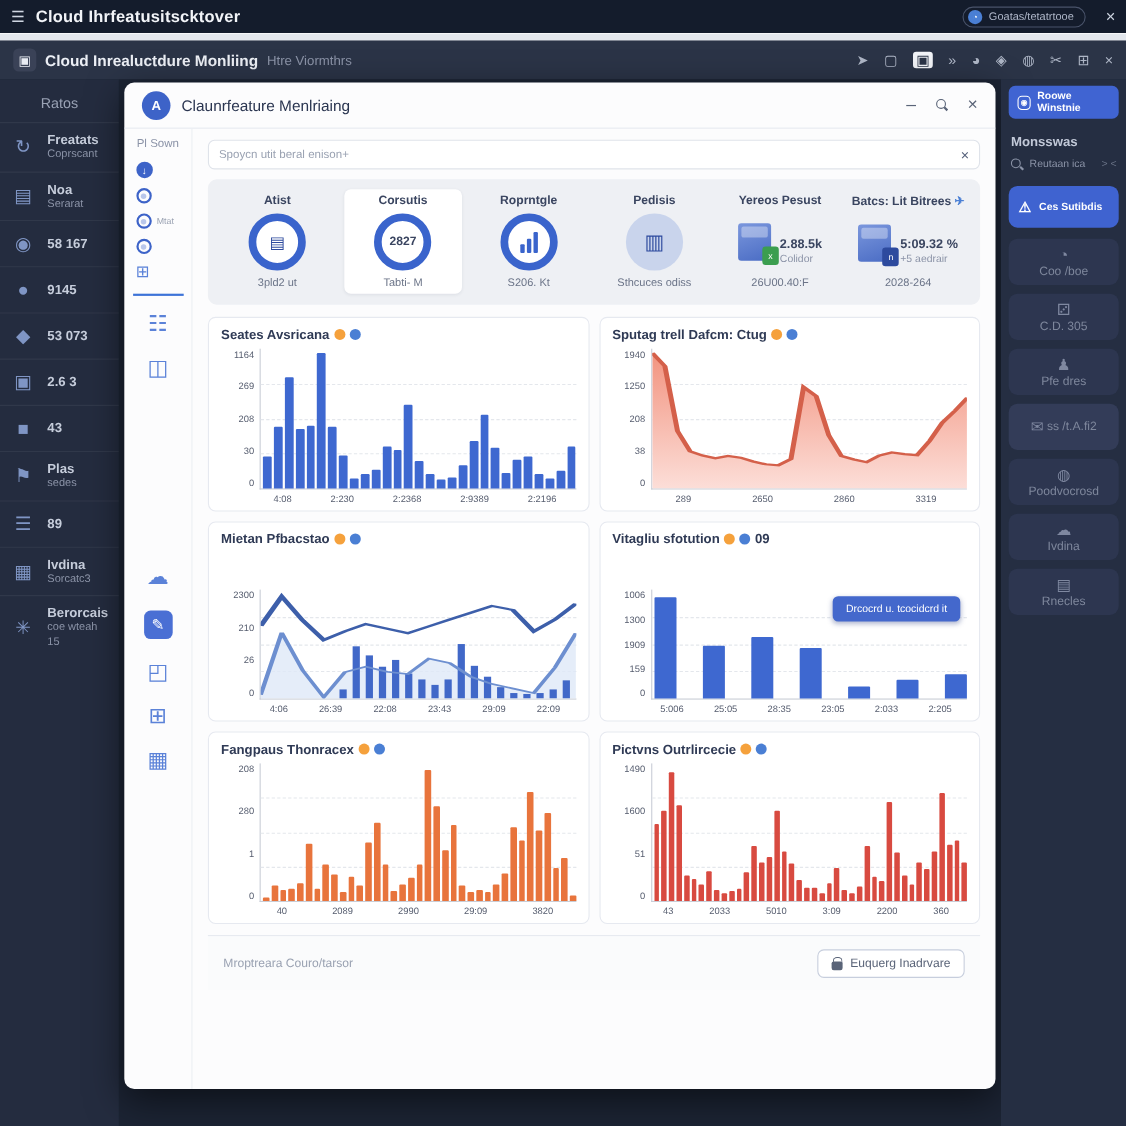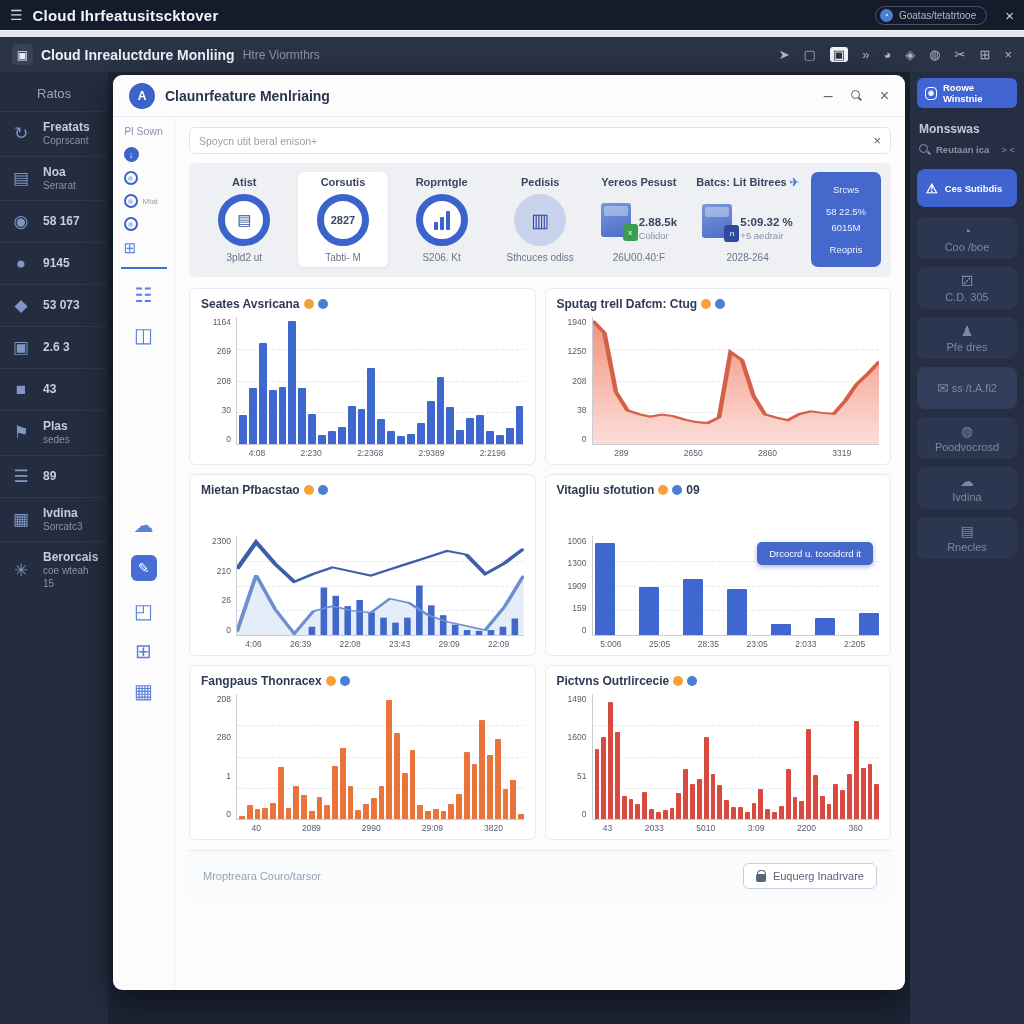--- a/index.html
+++ b/index.html
@@ -38,21 +38,21 @@
   .lsb-txt { font-size:10px; color:#8b93a7; line-height:1.25; }
   .lsb-txt b { display:block; color:#c6cddb; font-size:12px; font-weight:bold; }
 
   
   .rsb { position:absolute; right:0; top:0; width:114px; height:100%; background:#252e42; padding:6px 7px; }
   .rsb-btn { display:flex; align-items:center; gap:6px; background:#4064d2; border-radius:6px; height:30px;
     padding:0 8px; color:#fff; font-size:9.5px; font-weight:bold; }
   .rsb-btn .rec { width:13px; height:13px; border:1.5px solid #fff; border-radius:4px; display:inline-flex;
     align-items:center; justify-content:center; font-size:7px; }
   .rsb-head { color:#c2c9d8; font-size:12px; font-weight:bold; margin:14px 2px 8px; }
-  .rsb-search { display:flex; align-items:center; gap:6px; color:#8b93a7; font-size:9.5px; margin:0 2px 14px;font-weight:bold; }
+  .rsb-search { display:flex; align-items:center; gap:6px; color:#8b93a7; font-size:9.5px; margin:0 2px 14px; }
   .rsb-search .hint { margin-left:auto; color:#6b7488; }
   .rsb-active { display:flex; align-items:center; gap:7px; background:#3f63d0; border-radius:8px; height:38px;
     padding:0 9px; color:#fff; font-size:9.5px; font-weight:bold; margin-bottom:10px; }
   .rsb-active .warn { font-size:13px; }
   .rsb-card { background:#2d3650; border-radius:8px; min-height:42px; margin-bottom:8px; display:flex;
     flex-direction:column; align-items:center; justify-content:center; gap:3px; padding:6px 4px; }
   .rsb-card .ic { color:#7f88a0; font-size:14px; line-height:1; }
   .rsb-card .lb { color:#7e879c; font-size:11px; }
   .rsb-card.rowed { flex-direction:row; background:#333c58; }
 
@@ -60,21 +60,21 @@
   .mag { position:relative; width:11px; height:11px; flex:none; display:inline-block; }
   .mag::before { content:""; position:absolute; left:0; top:0; width:7px; height:7px; border:1.5px solid currentColor; border-radius:50%; }
   .mag::after { content:""; position:absolute; left:7.5px; top:7.5px; width:4px; height:1.5px; background:currentColor; transform:rotate(45deg); }
 
   
   .dialog { position:absolute; left:113px; top:3px; width:792px; height:915px; background:#fcfcfd;
     border-radius:9px; box-shadow:0 10px 34px rgba(0,0,0,.55); display:flex; flex-direction:column; overflow:hidden; }
   .dlg-head { height:42px; display:flex; align-items:center; gap:10px; padding:0 16px; border-bottom:1px solid #e7eaf0; flex:none; }
   .dlg-logo { width:26px; height:26px; border-radius:50%; background:#3d63c8; color:#fff; font-size:12px; font-weight:bold;
     display:flex; align-items:center; justify-content:center; }
-  .dlg-title { font-size:14px; font-weight:bold; color:#2a3550; flex:1; }
+  .dlg-title { font-size:14px; font-weight:normal; color:#2a3550; flex:1; }
   .dlg-hicons { display:flex; align-items:center; gap:18px; color:#5a6478; }
   .dlg-hicons .g { font-size:16px; line-height:1; }
 
   .dlg-body { flex:1; display:flex; min-height:0; }
 
   
   .rail { width:62px; flex:none; border-right:1px solid #eceff4; padding-top:8px; display:flex; flex-direction:column; align-items:center; }
   .rail-label { font-size:10.5px; color:#8b93a7; margin-bottom:10px; }
   .rail-top { display:flex; flex-direction:column; gap:9px; align-items:flex-start; width:40px; }
   .rail-row { display:flex; align-items:center; gap:5px; }
@@ -359,28 +359,20 @@
                 <div class="cube">
                   <span class="cbadge" style="background: rgb(45, 74, 158);">n</span>
                 </div>
                 <div class="cube-txt">
                   <b>5:09.32 %</b>
                   <span>+5 aedrair</span>
                 </div>
               </div>
               <div class="sv">2028-264</div>
             </div>
-            <div class="bluepanel">
-            <span>Srcws</span>
-            <span class="bp-mid">
-              <span>58 22.5%</span><br>
-              <span>6015M</span>
-            </span>
-            <span>Reopris</span>
-          </div>
         </div>
 
         <div class="charts">
           <div class="chart-card">
               <div class="c-title">
                 <span>Seates Avsricana</span>
                 <span class="dot orange"></span>
                 <span class="dot blue"></span>
               </div>
               <div class="plot-wrap">

